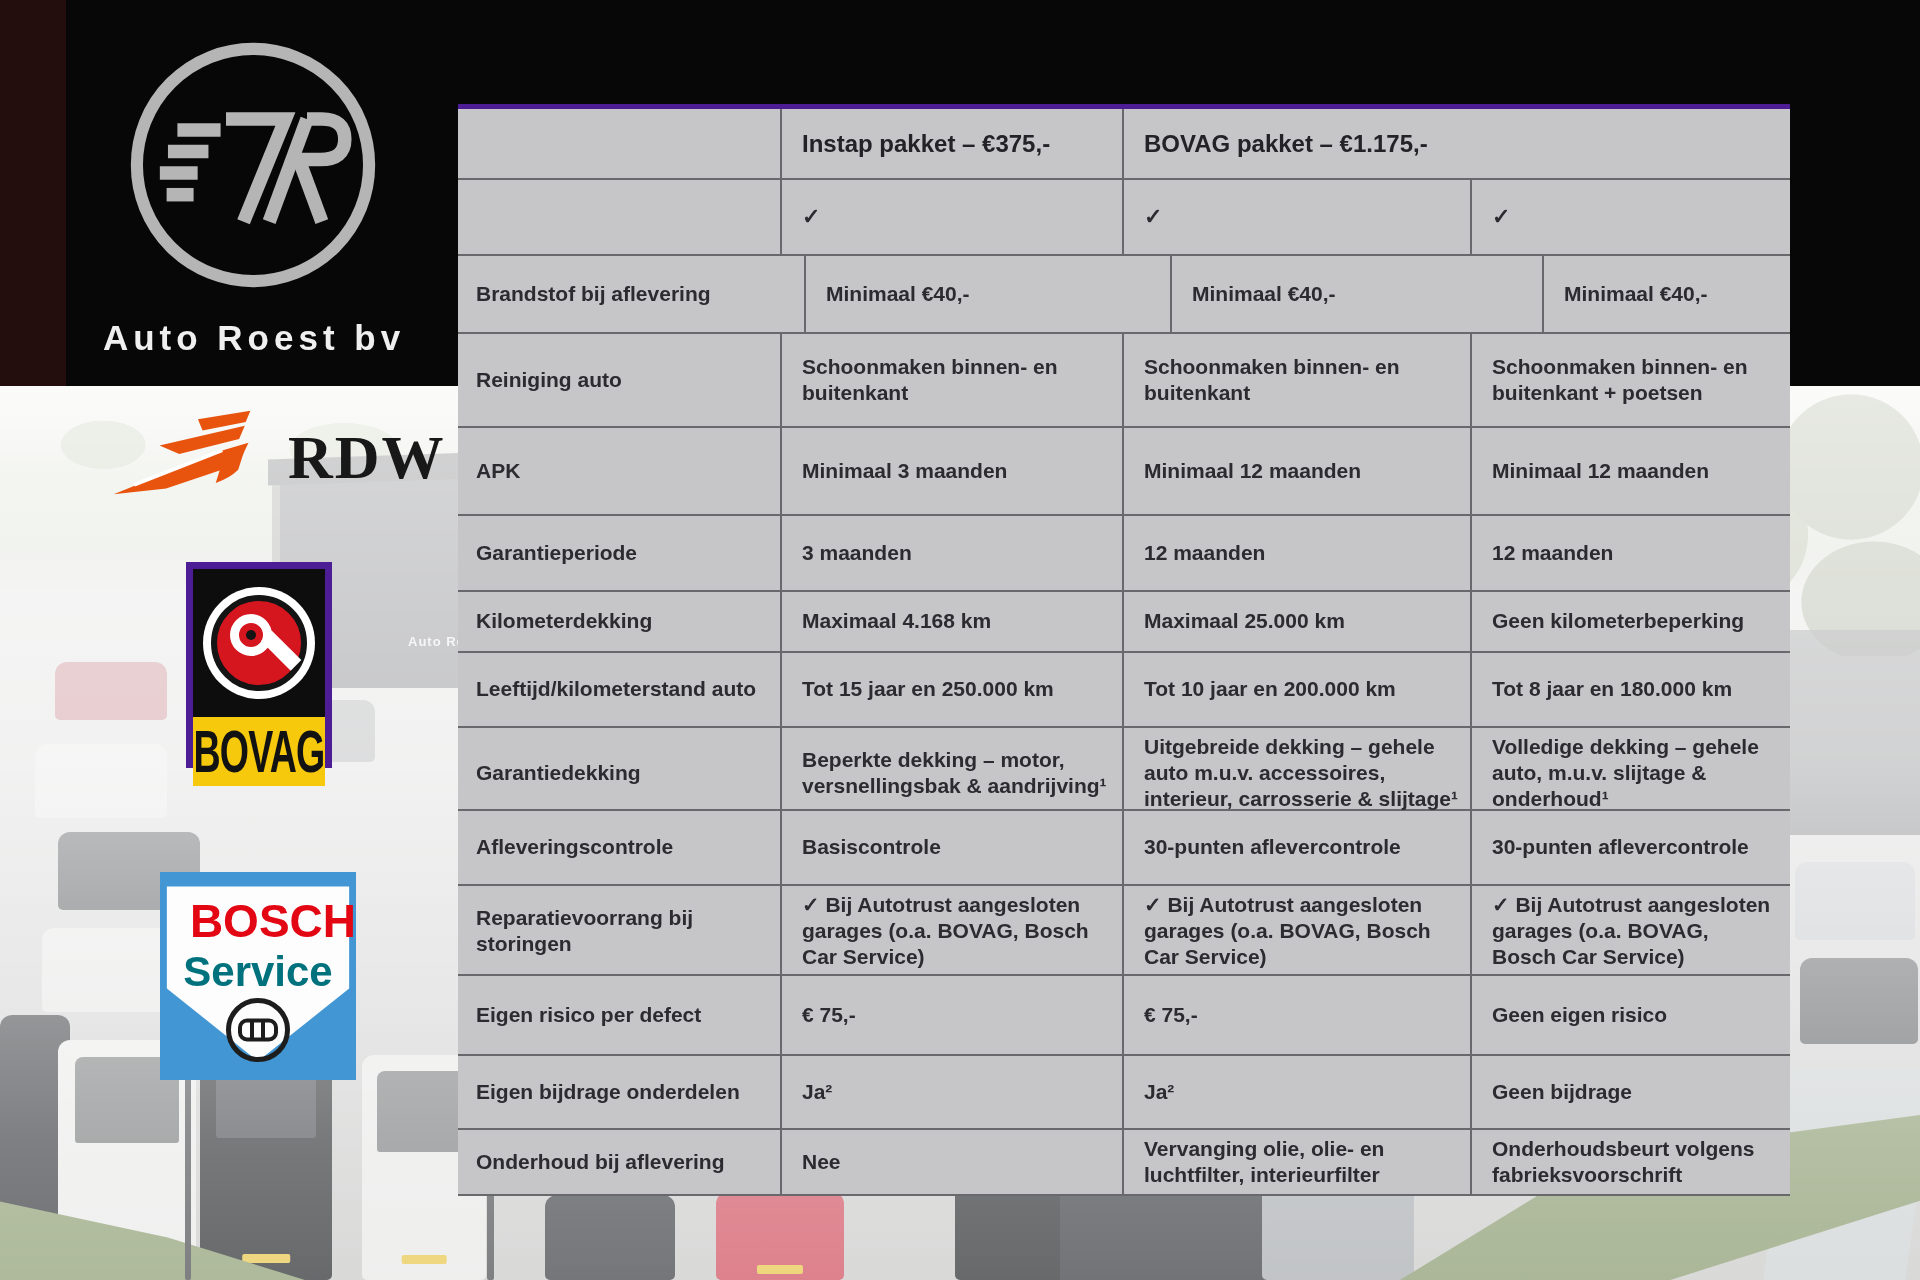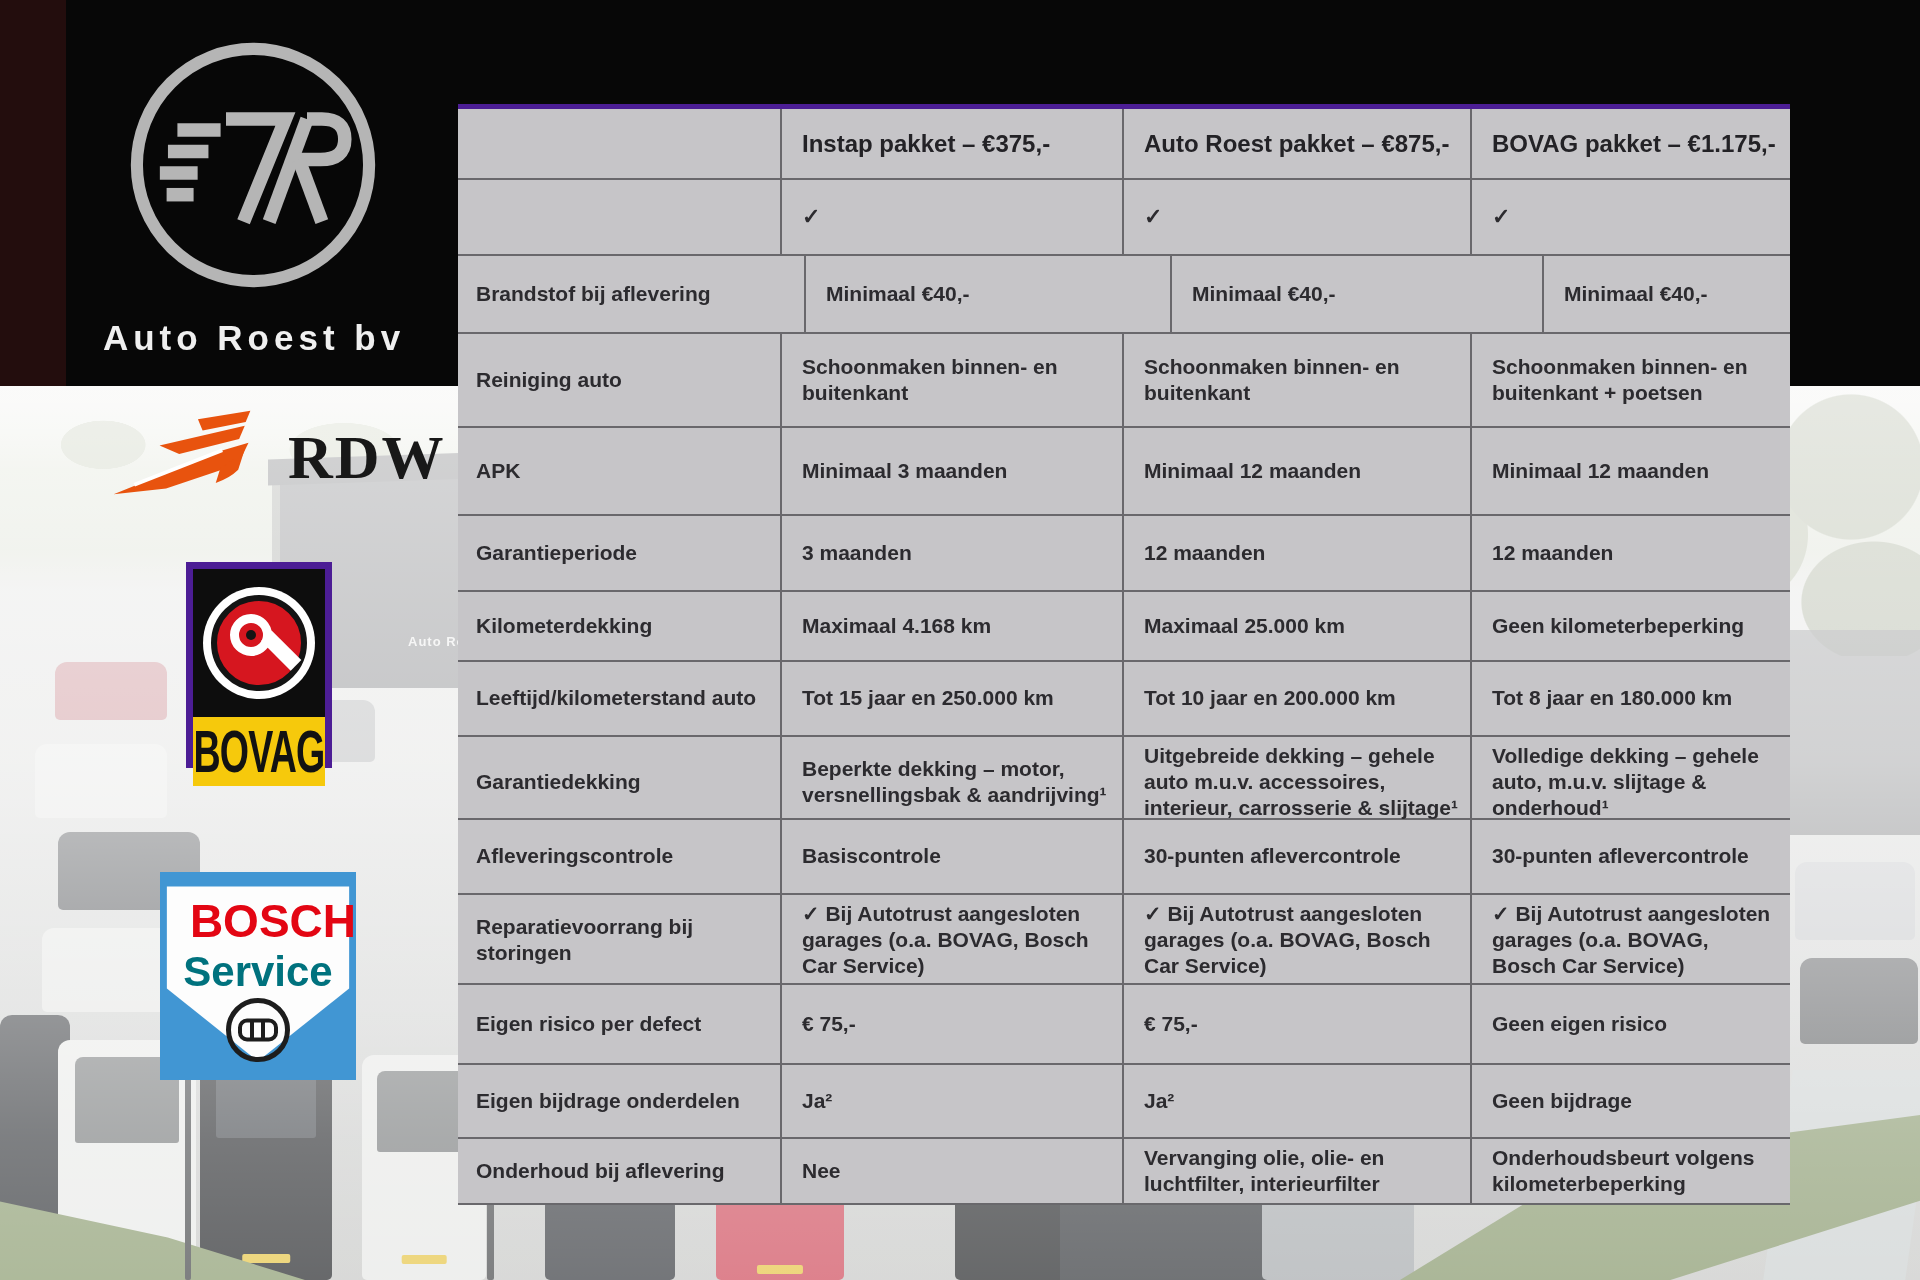--- a/index.html
+++ b/index.html
@@ -218,21 +218,20 @@
         <div class="arm-bar b1"></div>
         <div class="arm-bar b2"></div>
       </div>
     </div>
   </div>
 
   <div class="tbl">
     <div class="trow thead">
       <div class="tcell"></div>
       <div class="tcell">Instap pakket – €375,-</div>
-      <div class="tcell">Auto Roest pakket – €875,-</div>
       <div class="tcell">BOVAG pakket – €1.175,-</div>
     </div>
     <div class="trow tcheck">
       <div class="tcell"></div>
       <div class="tcell">✓</div>
       <div class="tcell">✓</div>
       <div class="tcell">✓</div>
     </div>
     <div id="rows-container">
         <div class="trow" style="height: 78px; gap: 24px;">
@@ -252,21 +251,21 @@
           <div class="tcell">Minimaal 3 maanden</div>
           <div class="tcell">Minimaal 12 maanden</div>
           <div class="tcell">Minimaal 12 maanden</div>
         </div>
         <div class="trow" style="height: 76px;">
           <div class="tcell">Garantieperiode</div>
           <div class="tcell">3 maanden</div>
           <div class="tcell">12 maanden</div>
           <div class="tcell">12 maanden</div>
         </div>
-        <div class="trow" style="height: 70px;">
+        <div class="trow" style="height: 61px;">
           <div class="tcell">Kilometerdekking</div>
           <div class="tcell">Maximaal 4.168 km</div>
           <div class="tcell">Maximaal 25.000 km</div>
           <div class="tcell">Geen kilometerbeperking</div>
         </div>
         <div class="trow" style="height: 75px;">
           <div class="tcell">Leeftijd/kilometerstand auto</div>
           <div class="tcell">Tot 15 jaar en 250.000 km</div>
           <div class="tcell">Tot 10 jaar en 200.000 km</div>
           <div class="tcell">Tot 8 jaar en 180.000 km</div>
@@ -298,18 +297,18 @@
         <div class="trow" style="height: 74px;">
           <div class="tcell">Eigen bijdrage onderdelen</div>
           <div class="tcell">Ja²</div>
           <div class="tcell">Ja²</div>
           <div class="tcell">Geen bijdrage</div>
         </div>
         <div class="trow" style="height: 66px;">
           <div class="tcell">Onderhoud bij aflevering</div>
           <div class="tcell">Nee</div>
           <div class="tcell">Vervanging olie, olie- en luchtfilter, interieurfilter</div>
-          <div class="tcell">Onderhoudsbeurt volgens kilometerbeperking</div>
+          <div class="tcell">Onderhoudsbeurt volgens fabrieksvoorschrift</div>
         </div>
       </div>
   </div>
 
 </div>
 
 </body></html>

